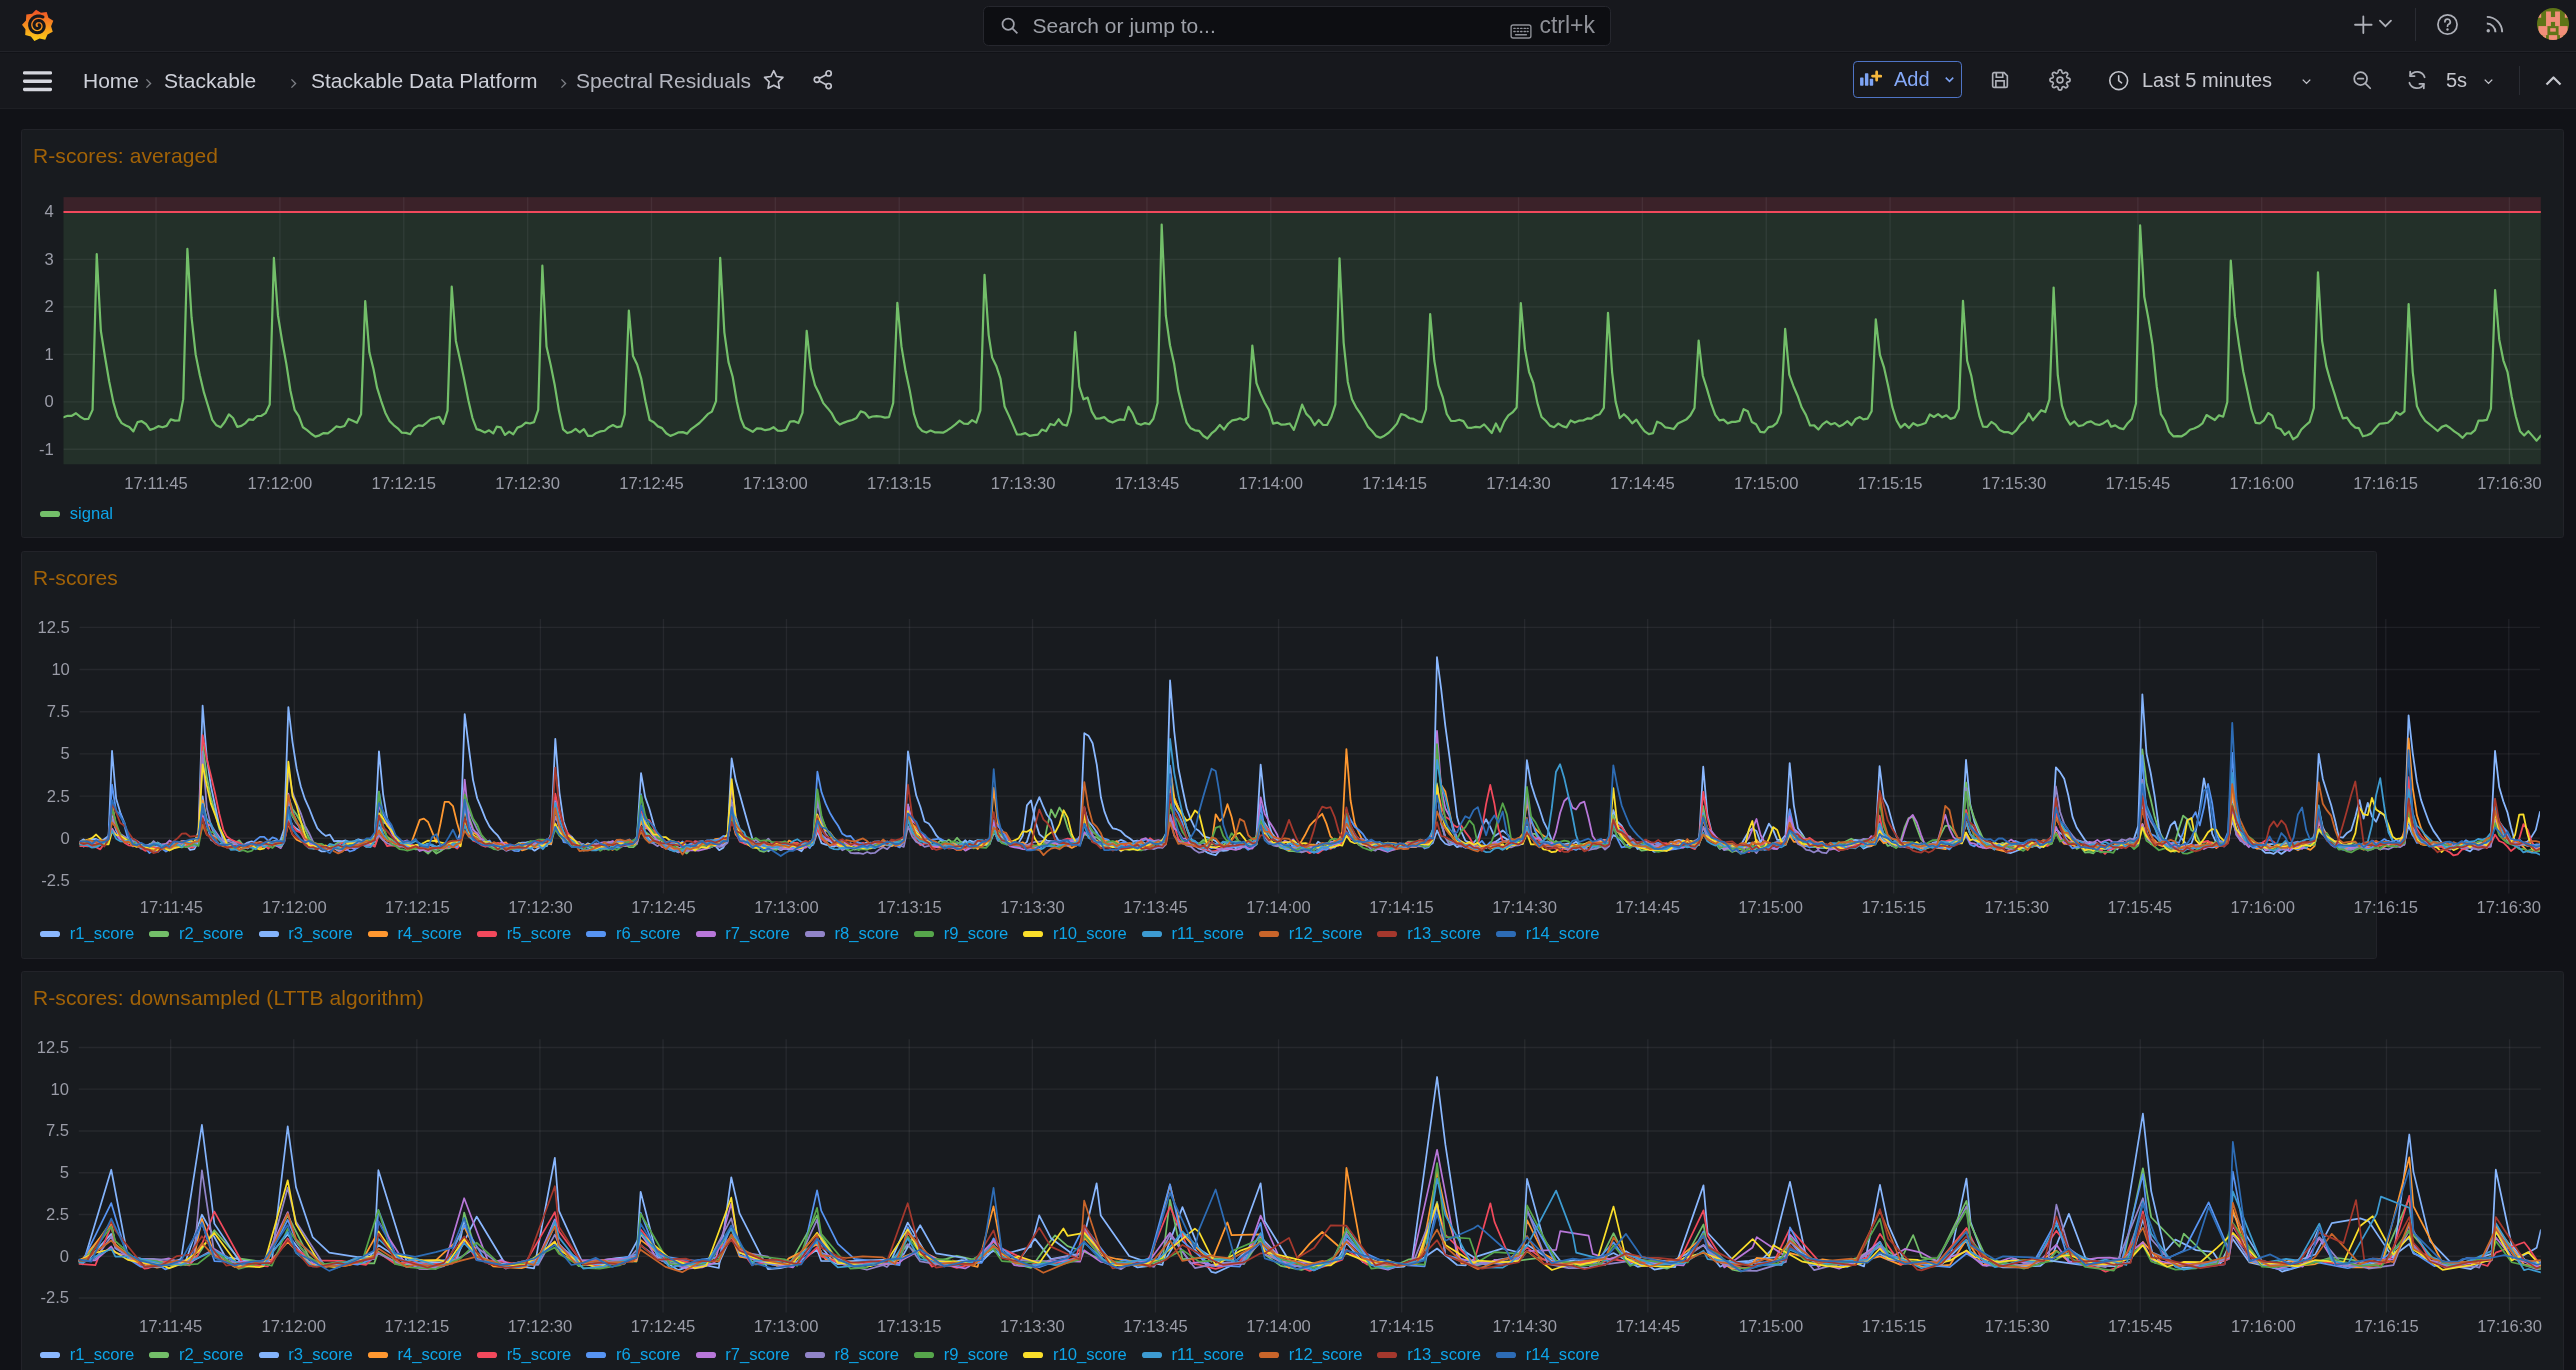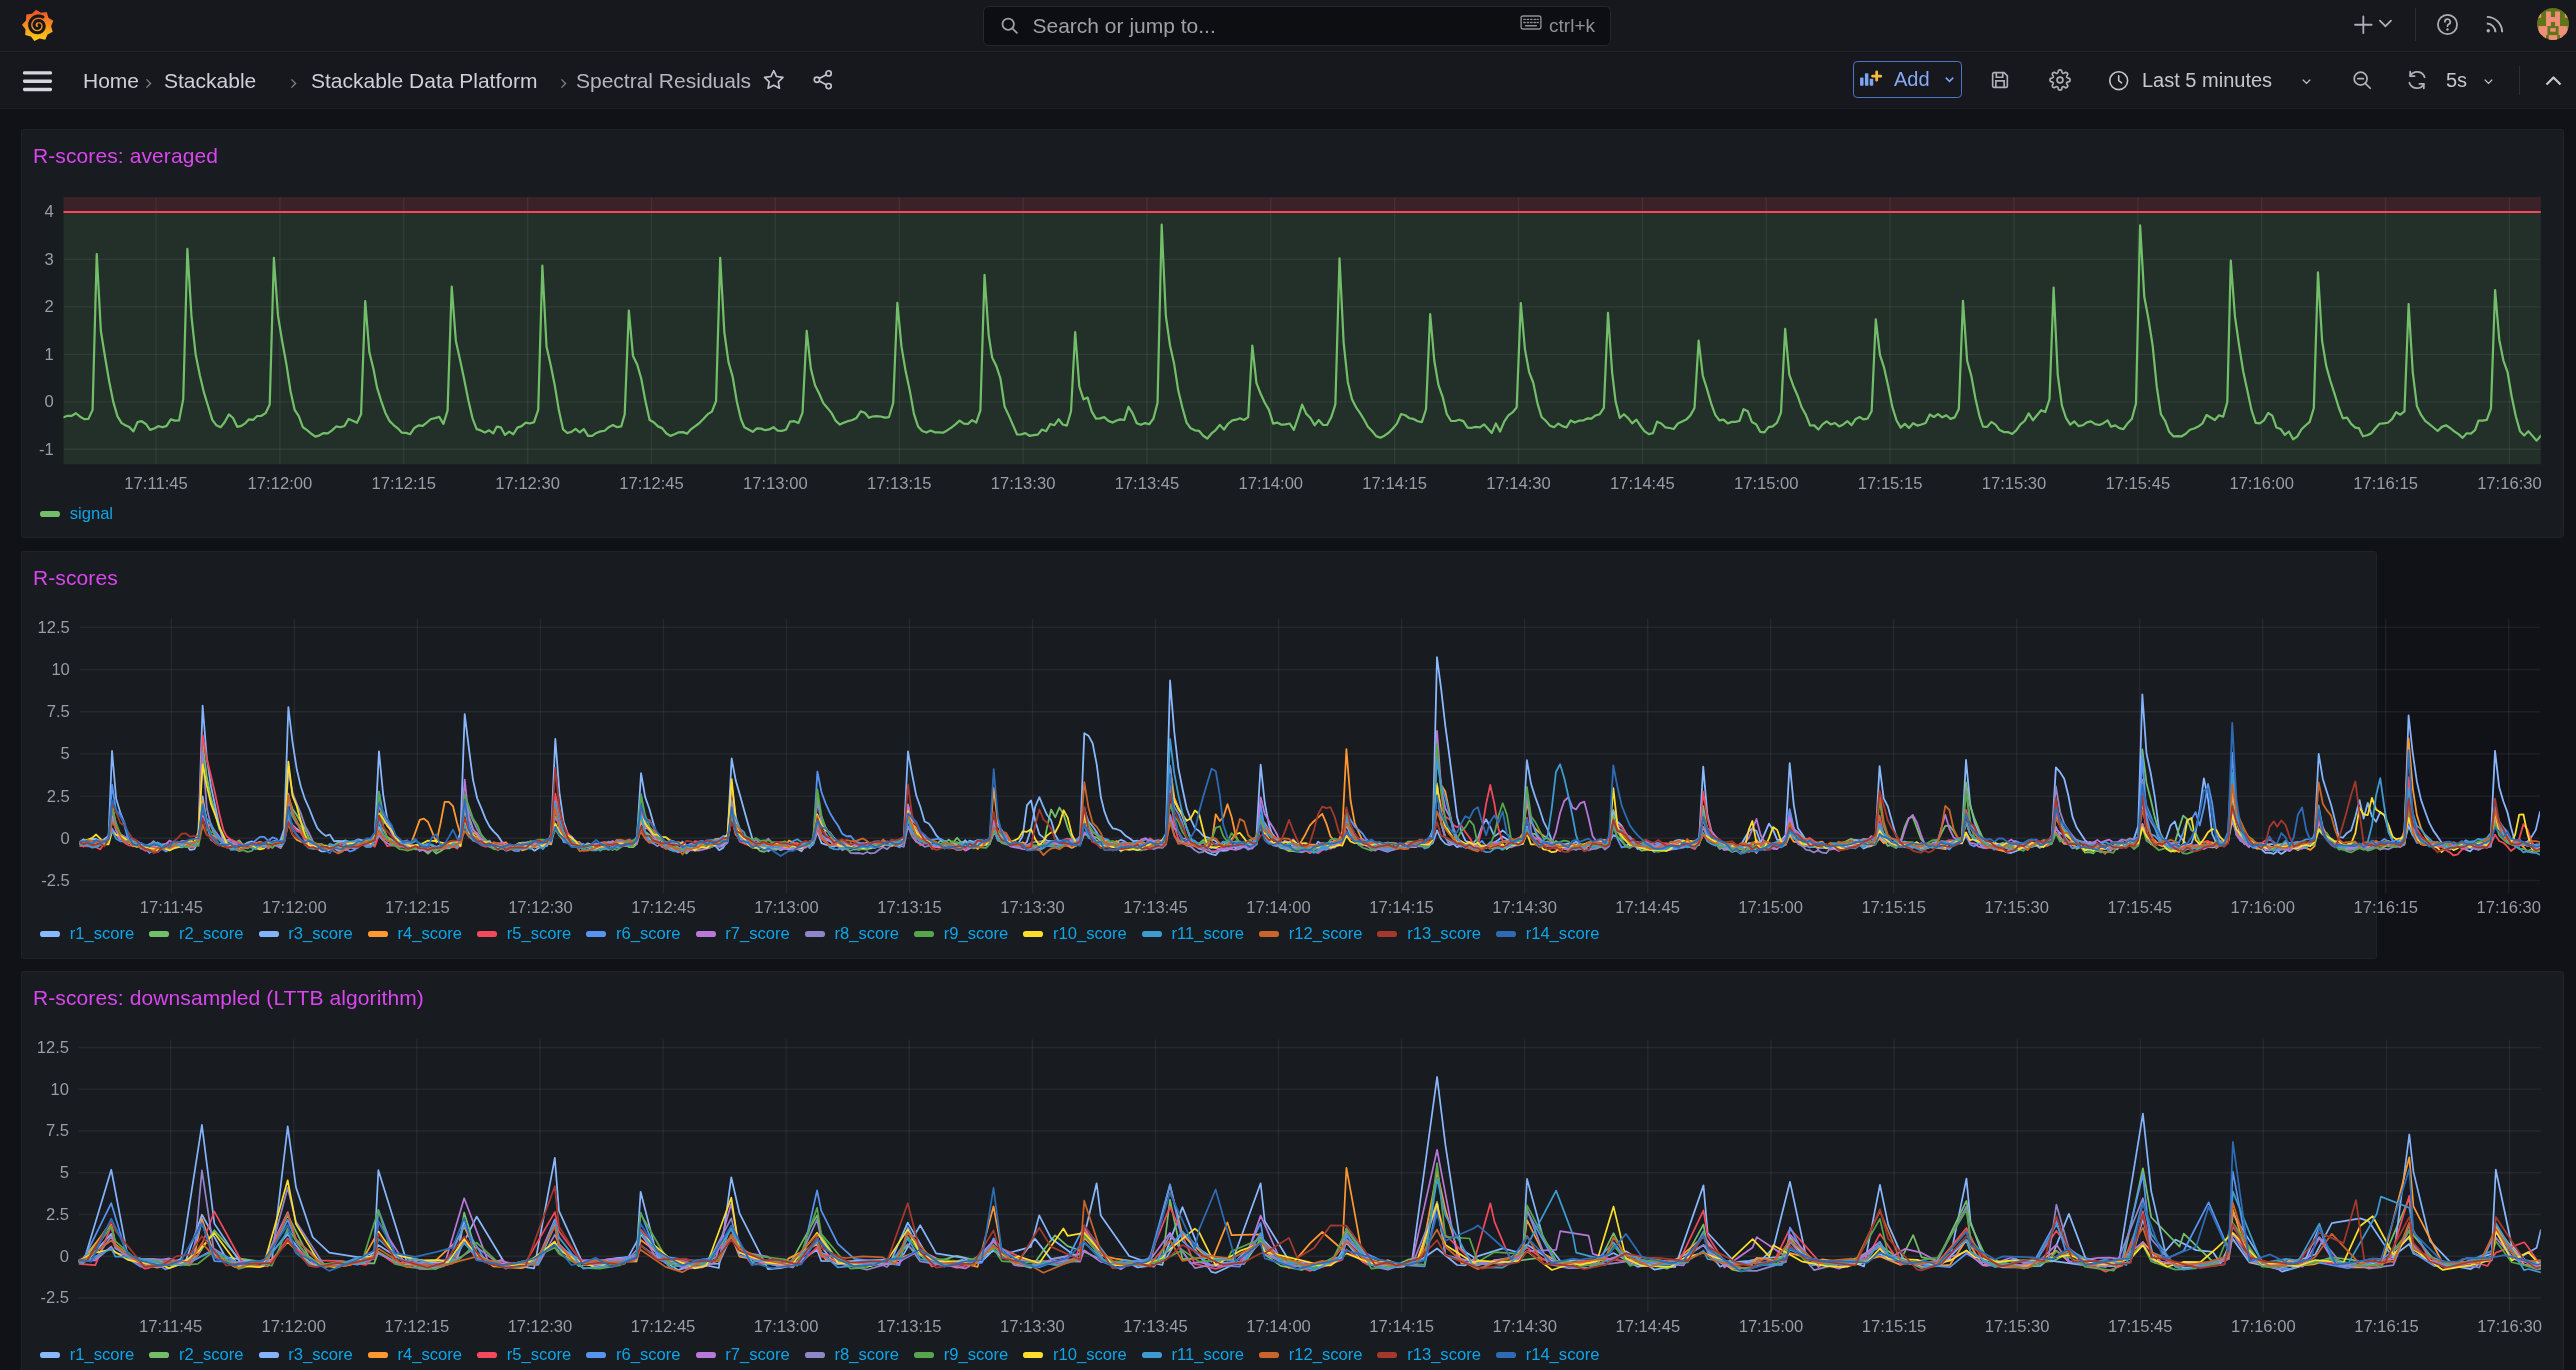--- a/index.html
+++ b/index.html
@@ -3,30 +3,30 @@
 <style>
 html,body{margin:0;padding:0;background:#111217;width:2576px;height:1371px;overflow:hidden;
   font-family:"Liberation Sans",sans-serif;-webkit-font-smoothing:antialiased;position:relative}
 .row1{position:absolute;left:0;top:0;width:100%;height:51px;background:#17181D;border-bottom:1.4px solid #222329}
 .row2{position:absolute;left:0;top:53px;width:100%;height:55px;background:#17181D;border-bottom:1.4px solid #1E1F24}
 .abs{position:absolute}
 .glogo{position:absolute;left:22px;top:7.6px}
 .search{position:absolute;left:983px;top:5.5px;width:628px;height:40px;background:#0D0E12;border:1.4px solid #26272E;
   border-radius:5.5px;display:flex;align-items:center;box-sizing:border-box;padding:12px 15px;gap:12.5px}
 .search .ph{color:#9DA0A8;font-size:21px;flex:1}
-.search .kbd{color:#8E9097;font-size:19px;display:flex;align-items:flex-start;gap:7px}
+.search .kbd{color:#8E9097;font-size:23px;display:flex;align-items:flex-end;gap:7px}
 .vdiv{position:absolute;width:1.4px;background:#2A2C33}
 .bc{position:absolute;top:0;line-height:55px;font-size:21px;color:#CED0D9}
 .bc.dim{color:#B3B5BF}
 .bsep{top:25px}
 .addbtn{position:absolute;left:1853px;top:8.3px;width:109px;height:37px;border:1.4px solid #4F74C6;border-radius:4.2px;
   box-sizing:border-box;display:flex;align-items:center;justify-content:center;gap:12px;color:#85A9F8;font-size:20px}
 .tbtxt{position:absolute;top:0;line-height:55px;font-size:20px;color:#C6C7CE}
 .panel{position:absolute;background:#181B1F;border:1.4px solid #222329;border-radius:2.8px;box-sizing:border-box}
-.ptitle{position:absolute;left:11px;top:14px;font-size:21px;font-weight:500;color:#d946ef;letter-spacing:0.1px}
+.ptitle{position:absolute;left:11px;top:14px;font-size:21px;font-weight:500;color:#a16207;letter-spacing:0.1px}
 .legend{position:absolute;display:flex;align-items:center;gap:15px;font-size:16.6px;color:#0ea5e9;white-space:nowrap}
 .legend .li{display:flex;align-items:center;gap:9.7px}
 .legend .sw{display:inline-block;width:20px;height:5.5px;border-radius:2.8px}
 </style></head>
 <body>
 
 <div class="row1">
   <svg class="glogo" width="32" height="35" viewBox="0 0 46 50">
     <defs>
         <linearGradient id="gf" x1="0" y1="0" x2="0" y2="1">

